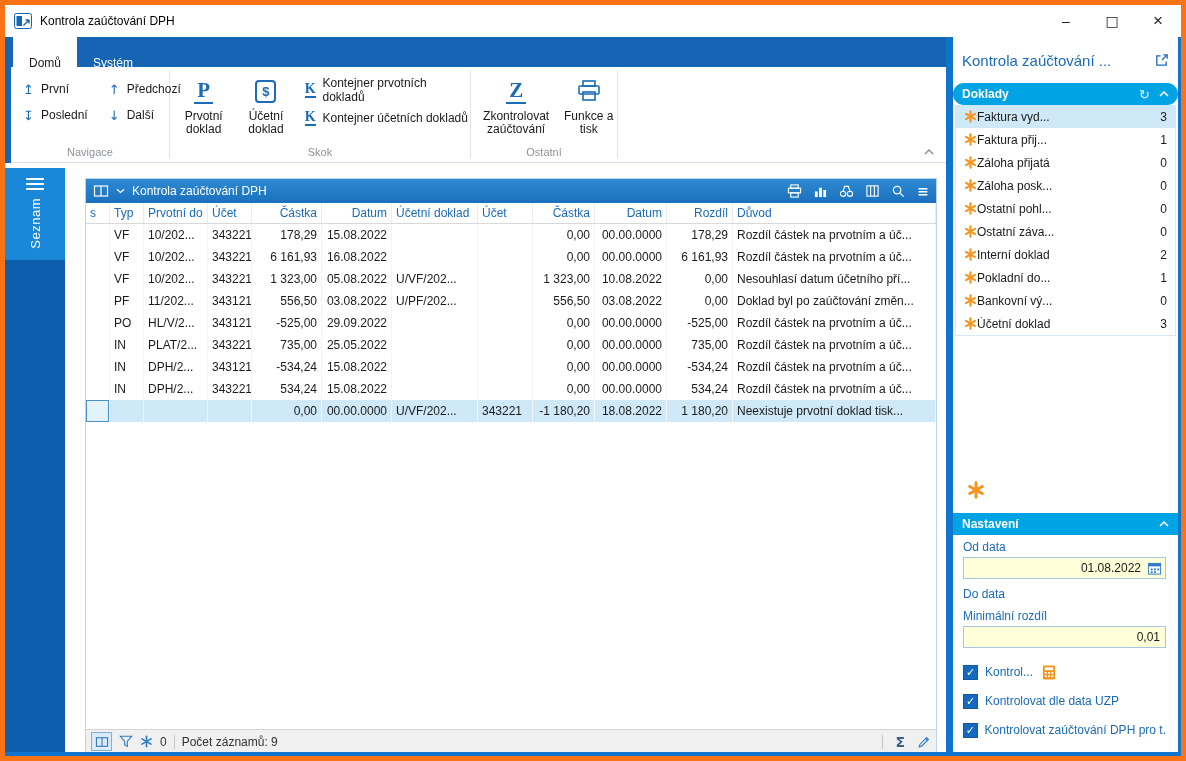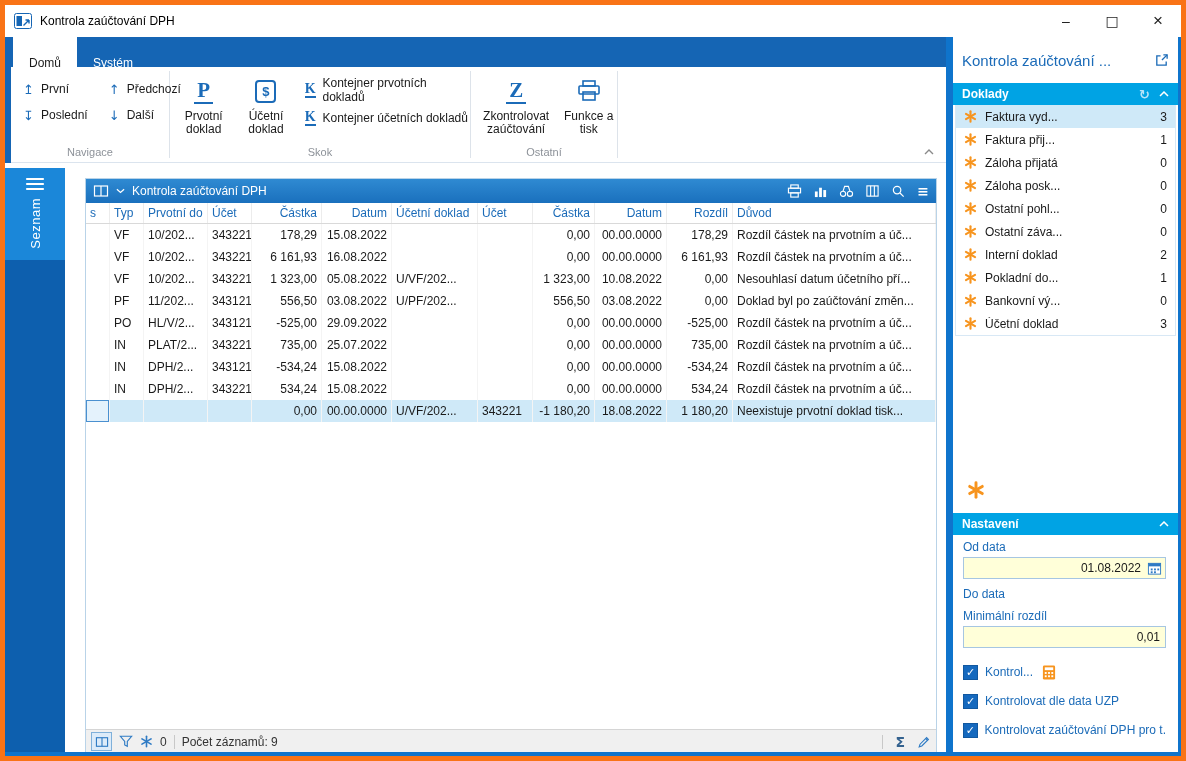--- a/index.html
+++ b/index.html
@@ -80,23 +80,23 @@
   .gf-right { margin-left:auto; display:flex; align-items:center; gap:12px; }
   .sigma { color:#34628f; font-size:14px; font-weight:bold; font-family:"DejaVu Sans",sans-serif; }
 
   
   .rpanel { position:absolute; top:32px; left:948px; right:3px; bottom:4px; background:#fff; }
   .rp-title { position:absolute; top:10px; left:0; right:0; height:26px; display:flex; align-items:center; padding:0 9px; color:#1b6bb8; font-size:15px; white-space:nowrap; overflow:hidden; }
   .rp-expand { margin-left:auto; display:flex; cursor:default; }
   .rp-section-h { position:absolute; left:0; right:0; height:22px; background:#00a3e4; color:#fff; font-weight:bold; display:flex; align-items:center; padding:0 9px; gap:9px; }
   .sect-icons { margin-left:auto; display:flex; align-items:center; gap:9px; }
   .refresh-ic { color:#b9e4f9; font-size:13px; line-height:13px; font-family:"DejaVu Sans",sans-serif; cursor:default; }
-  .doklady-h { top:46px; }
+  .doklady-h { top:46px;border-radius:11px; }
   .doklady-list { position:absolute; top:68px; left:2px; right:2px; border:1px solid #d8e8f5; border-top:none; background:#fff; }
-  .dl-row { height:23px; display:flex; align-items:center; gap:8px; padding:0 8px; cursor:default; }
+  .dl-row { height:23px; display:flex; align-items:center; gap:0; padding:0 8px; cursor:default; }
   .dl-row.selected { background:#cfe9f8; }
   .dl-ico { display:flex; align-items:center; }
   .dl-label { flex:1; white-space:nowrap; overflow:hidden; }
   .float-ast { position:absolute; top:444px; left:14px; }
   .nastaveni-h { top:476px; }
   .nastaveni-body { position:absolute; top:498px; left:10px; right:12px; }
   .rp-field-label { color:#1b6bb8; margin:8px 0 3px; }
   .rp-field-label:first-child { margin-top:5px; }
   .rp-input { position:relative; height:22px; background:#ffffd9; border:1px solid #a6c6e2; display:flex; align-items:center; justify-content:flex-end; padding-right:5px; }
   .rp-input.with-cal { padding-right:24px; }
@@ -374,21 +374,21 @@
               <div class="gcell" style="width: 72px; text-align: right;">00.00.0000</div>
               <div class="gcell" style="width: 66px; text-align: right;">-525,00</div>
               <div class="gcell" style="flex: 1 1 0%; text-align: left;">Rozdíl částek na prvotním a úč...</div>
             </div>
             <div class="grow">
               <div class="gcell" style="width: 24px; text-align: left;"></div>
               <div class="gcell" style="width: 34px; text-align: left;">IN</div>
               <div class="gcell" style="width: 64px; text-align: left;">PLAT/2...</div>
               <div class="gcell" style="width: 44px; text-align: left;">343221</div>
               <div class="gcell" style="width: 70px; text-align: right;">735,00</div>
-              <div class="gcell" style="width: 70px; text-align: right;">25.07.2022</div>
+              <div class="gcell" style="width: 70px; text-align: right;">25.05.2022</div>
               <div class="gcell" style="width: 86px; text-align: left;"></div>
               <div class="gcell" style="width: 55px; text-align: left;"></div>
               <div class="gcell" style="width: 62px; text-align: right;">0,00</div>
               <div class="gcell" style="width: 72px; text-align: right;">00.00.0000</div>
               <div class="gcell" style="width: 66px; text-align: right;">735,00</div>
               <div class="gcell" style="flex: 1 1 0%; text-align: left;">Rozdíl částek na prvotním a úč...</div>
             </div>
             <div class="grow">
               <div class="gcell" style="width: 24px; text-align: left;"></div>
               <div class="gcell" style="width: 34px; text-align: left;">IN</div>

